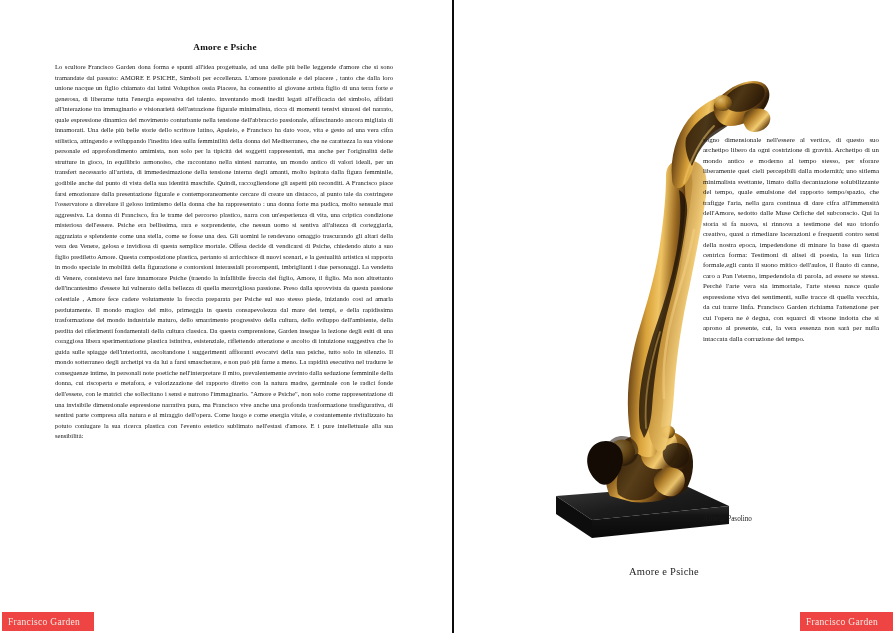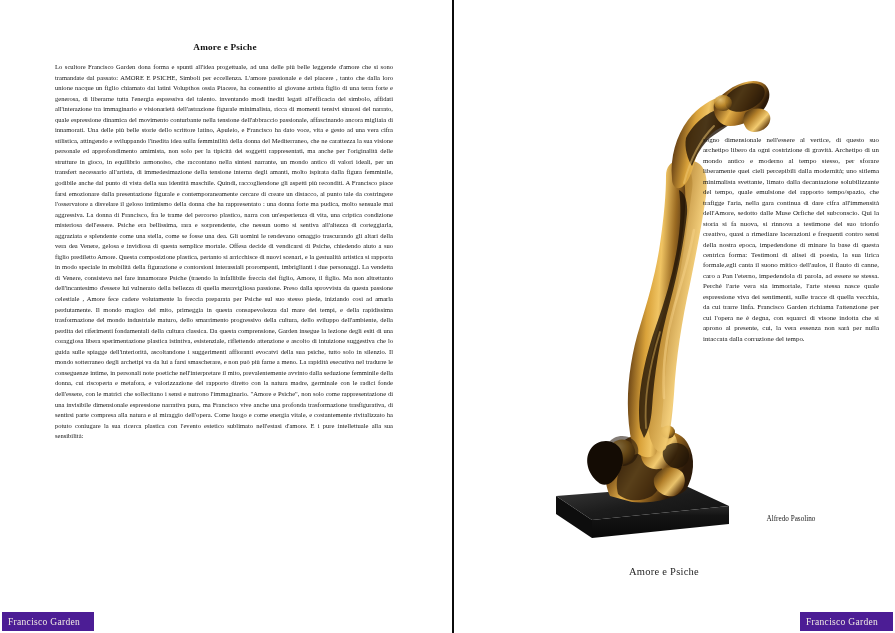--- a/index.html
+++ b/index.html
@@ -110,30 +110,30 @@
     text-align: justify;
     text-justify: inter-word;
     color: #151515;
   }
   #side-column p { margin: 0; }
   #side-signature {
     position: absolute;
     left: 249px;
     top: 515px;
     width: 176px;
-    text-align: center;
+    text-align: left;
     font-size: 7.2px;
     color: #1a1a1a;
   }
 
   
   .footer-bar {
     position: absolute;
     height: 19px;
-    background: #4c1d95;
+    background: #ef4444;
     color: #f1ece4;
     font-size: 9.5px;
     letter-spacing: .3px;
     display: flex;
     align-items: center;
     padding: 0 6px;
     box-sizing: border-box;
   }
   #footer-left  { left: 2px;  top: 612px; width: 92px; }
   #footer-right { left: 800px; top: 612px; width: 93px; justify-content: flex-start; }

